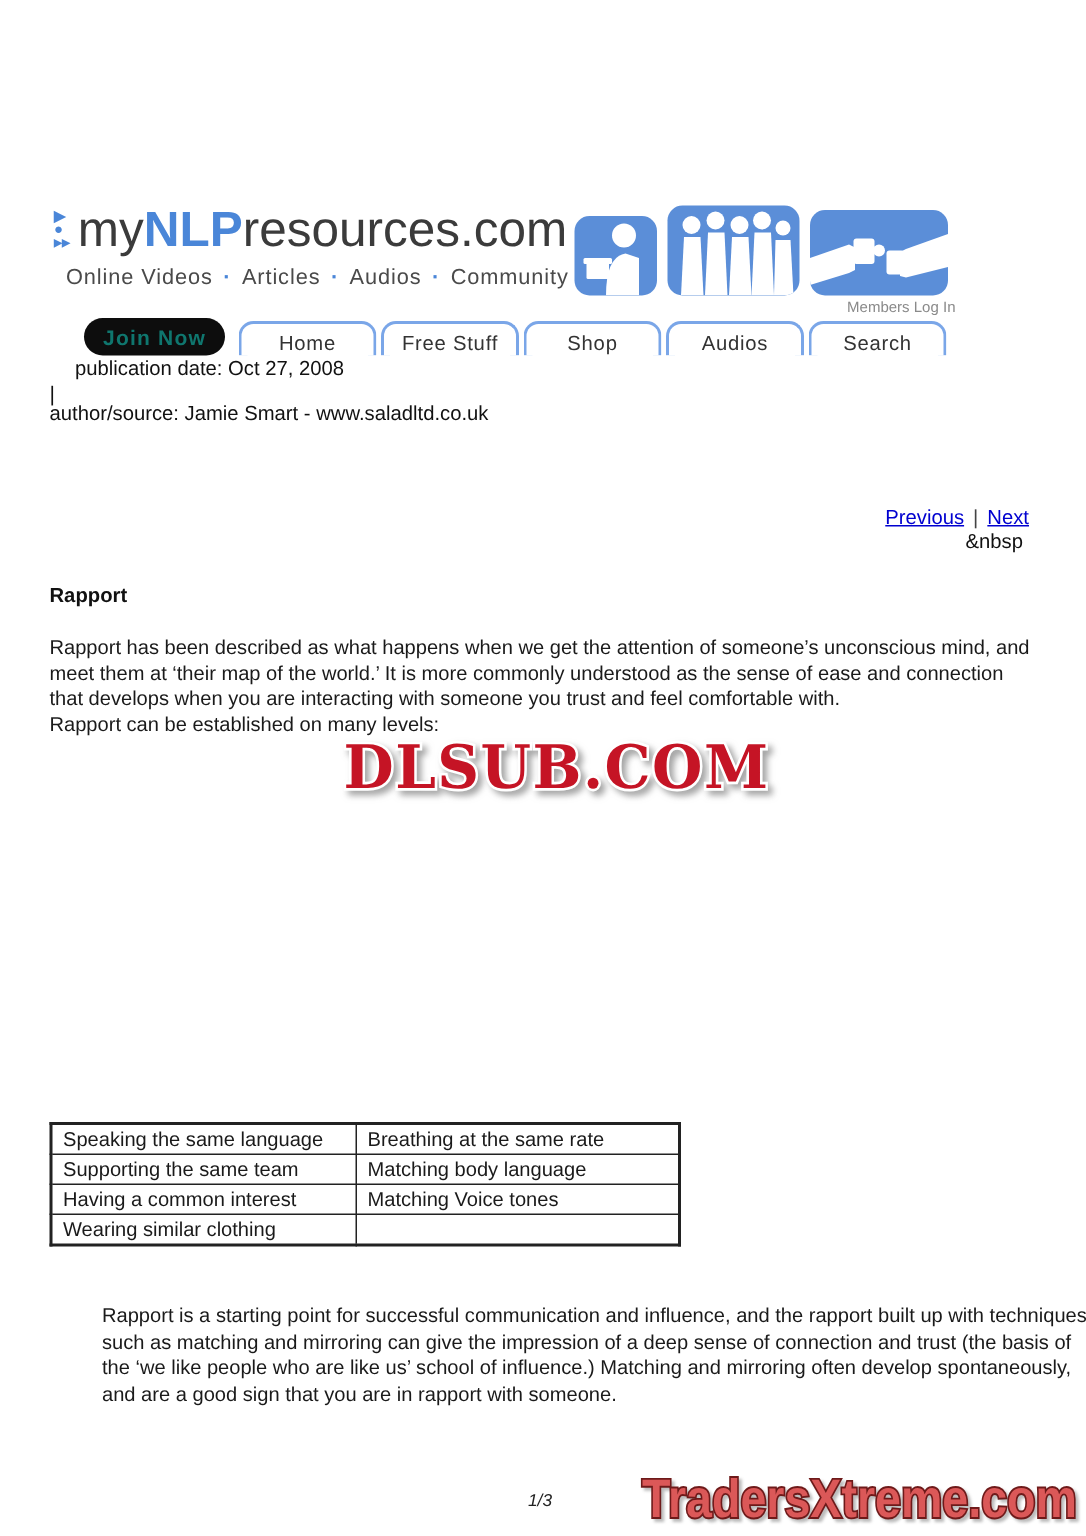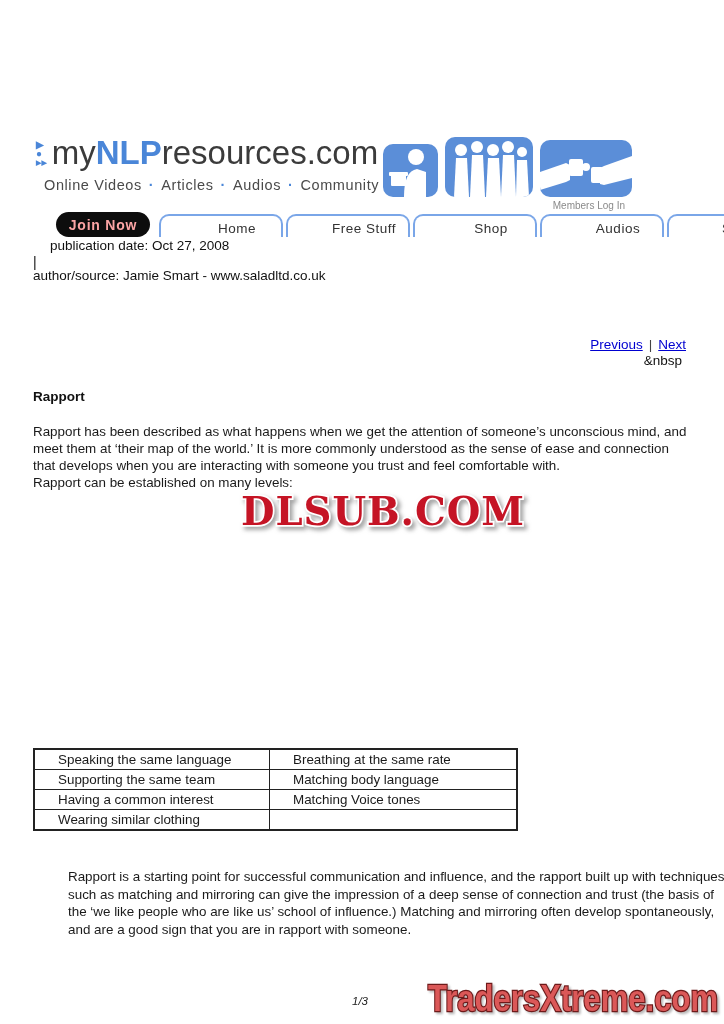--- a/index.html
+++ b/index.html
@@ -19,57 +19,57 @@
            display:flex;gap:7px;align-items:flex-end;}
   .tagline .dot{color:#4a86d8;font-weight:bold;}
 
   
   .tiles{position:absolute;left:383px;top:137px;display:flex;align-items:flex-end;gap:7px;}
   .tile{background:#5b8ed8;border-radius:10px;overflow:hidden;display:flex;align-items:flex-end;justify-content:center;}
   .tile-1{width:55px;height:53px;}
   .tile-2{width:88px;height:60px;}
   .tile-3{width:92px;height:57px;}
 
-  .members{position:absolute;top:200px;left:428px;width:197px;text-align:right;
+  .members{position:absolute;top:200px;left:440px;width:197px;text-align:right;
            font-size:10px;color:#8a8a8a;}
 
   
   .nav{position:absolute;top:212px;left:56px;display:flex;align-items:flex-start;}
-  .join{width:94px;height:25px;background:#0d0d0d;border-radius:13px;color:#fca5a5;
+  .join{width:94px;height:25px;background:#0d0d0d;border-radius:13px;color:#0f766e;
         font-weight:bold;font-size:14px;letter-spacing:0.8px;display:flex;align-items:center;
         justify-content:center;margin-right:6px;position:relative;z-index:2;}
   .tab{width:88px;height:20px;margin-top:2px;margin-left:3px;background:#fff;
        border:2px solid #7aa6e8;border-bottom:none;border-radius:10px 10px 0 0;
        font-size:13.5px;color:#333;letter-spacing:0.5px;display:flex;justify-content:center;
-       align-items:flex-end;padding-bottom:1px;padding-left:32px;}
+       align-items:flex-end;padding-bottom:1px;}
 
   
   .title-row{position:absolute;left:50px;top:238px;width:665px;font-size:13.5px;
              display:flex;gap:12px;align-items:baseline;white-space:nowrap;}
   .title-row .ttl{font-weight:bold;}
   .pipe{position:absolute;left:33px;top:254px;font-size:14px;}
   .author{position:absolute;left:33px;top:268px;font-size:13.5px;}
 
   .pager{position:absolute;top:337px;right:38px;font-size:13.5px;display:flex;gap:6px;}
   .pager a{color:#0000d0;text-decoration:underline;cursor:pointer;}
   .pager .sep{color:#444;}
   .nbsp-lit{position:absolute;top:353px;right:42px;font-size:13.5px;color:#111;}
 
   .h-rapport{position:absolute;left:33px;top:389px;font-size:13.5px;font-weight:bold;}
   .para{position:absolute;left:33px;width:655px;font-size:13.4px;line-height:17px;color:#1a1a1a;}
   .para1{top:423px;}
   .levels{top:474px;}
   .para2{top:868px;width:662px;line-height:17.5px;margin-left:35px;}
 
-  .dlsub{position:absolute;left:236px;top:485px;filter:drop-shadow(3px 3px 2px rgba(90,90,90,0.55));}
+  .dlsub{position:absolute;left:224px;top:485px;filter:drop-shadow(3px 3px 2px rgba(90,90,90,0.55));}
 
   
   .rap-table{position:absolute;left:33px;top:748px;border-collapse:collapse;border:2px solid #222;
              font-size:13.4px;color:#1a1a1a;}
-  .rap-table td{border:1px solid #222;padding:1px 23px;height:17px;}
+  .rap-table td{border:1px solid #222;padding:1px 7px;height:17px;}
   .rap-table td.c1{width:188px;}
   .rap-table td.c2{width:200px;}
 
   .pagenum{position:absolute;left:330px;top:995px;width:60px;text-align:center;
            font-size:11.5px;font-style:italic;color:#222;}
   .traders{position:absolute;left:424px;top:976px;filter:drop-shadow(2px 2px 1px rgba(180,180,180,0.9));}
 </style>
 </head>
 <body>
 

